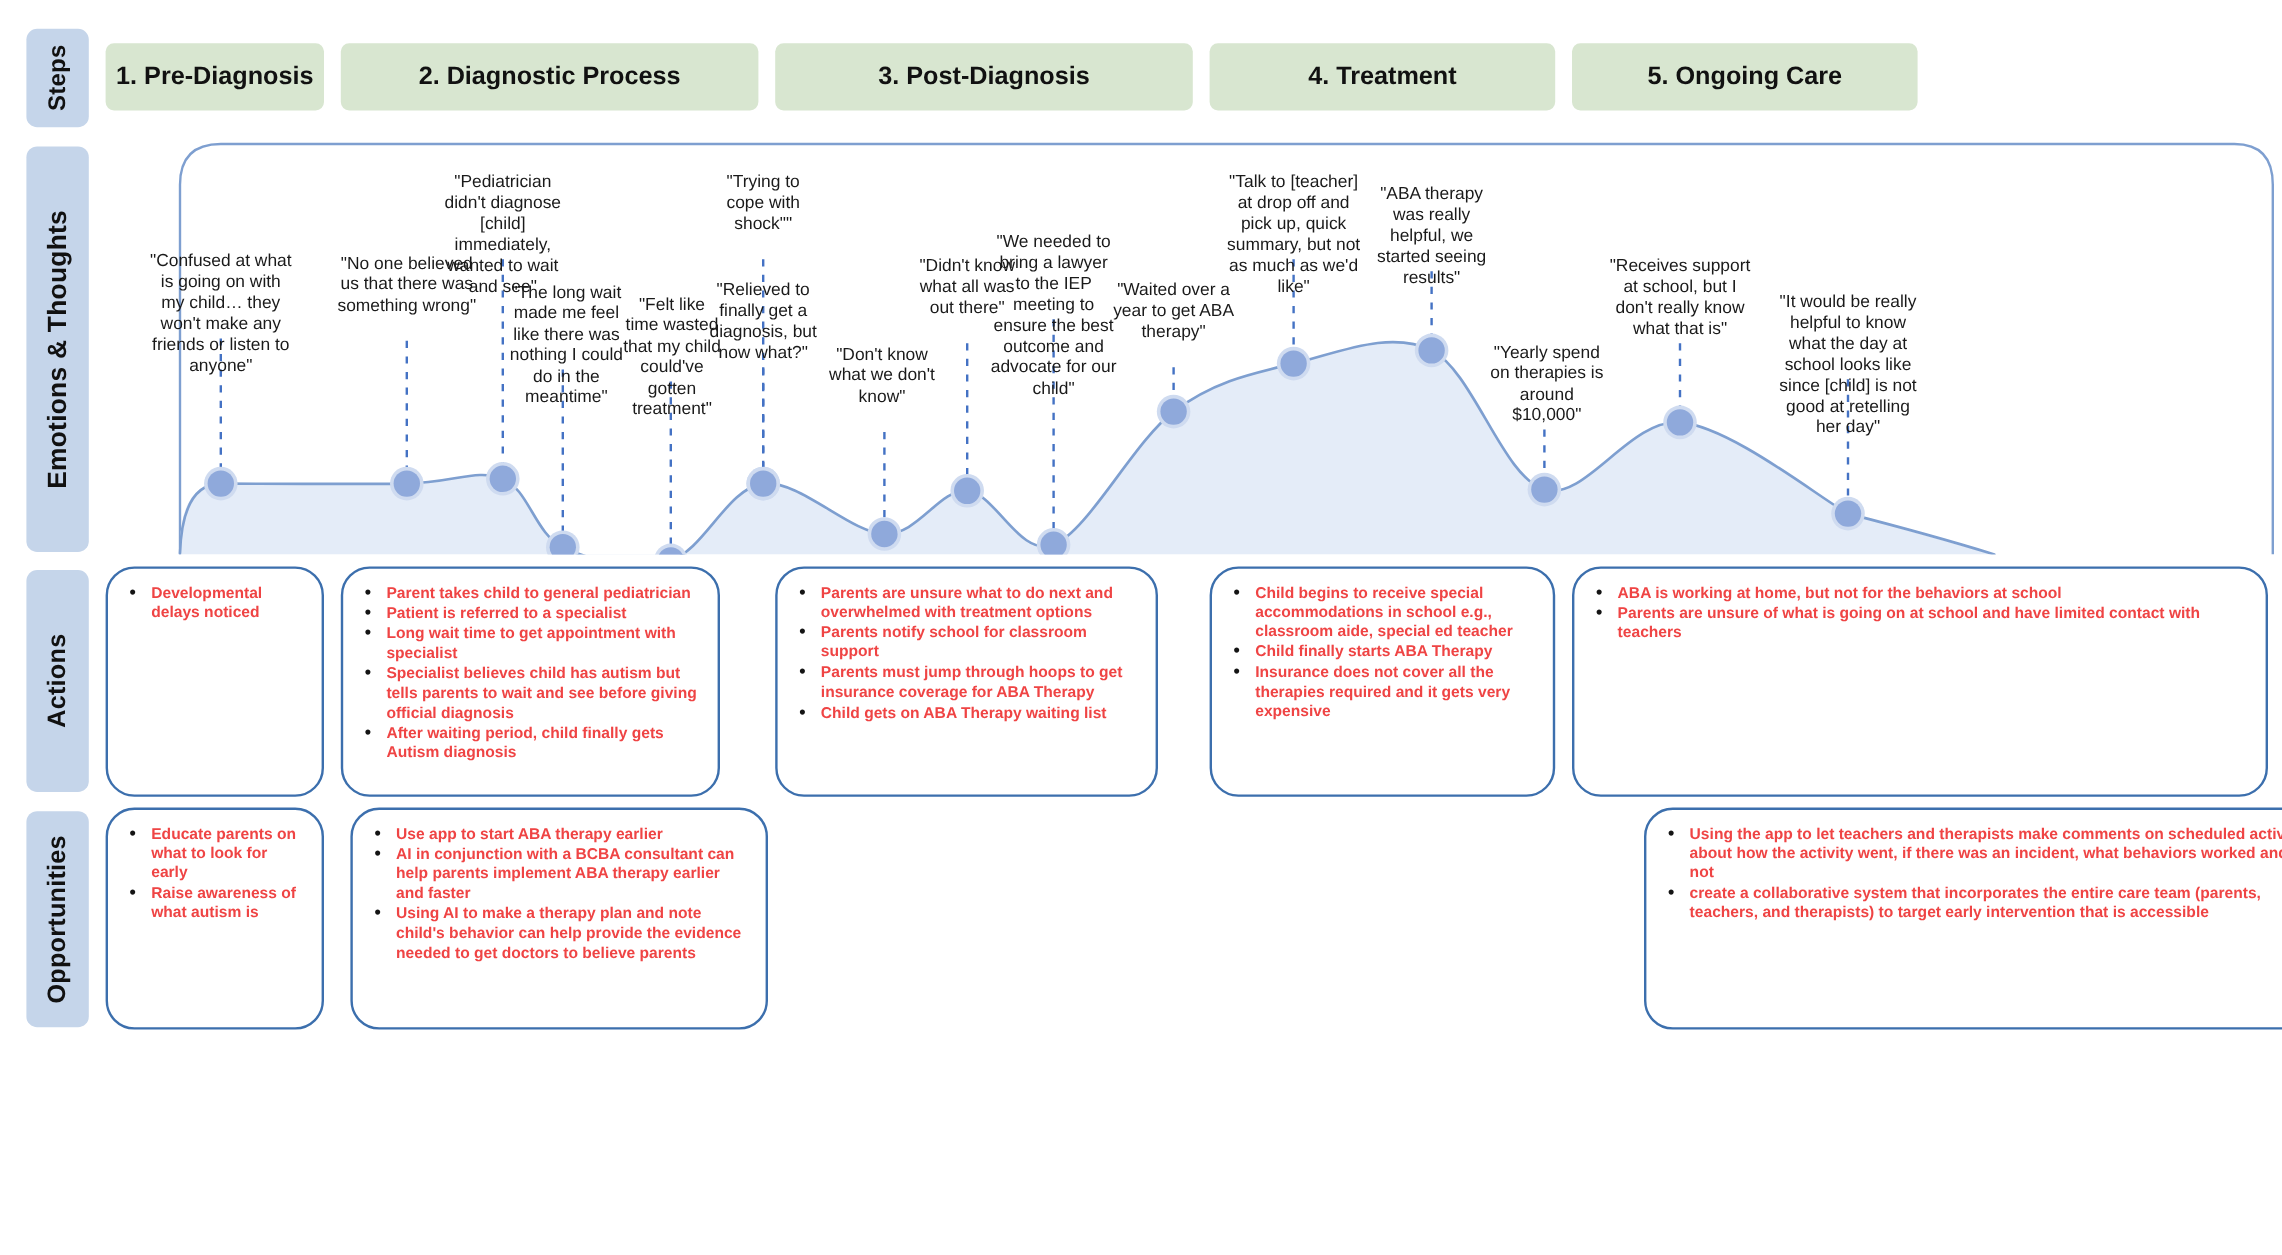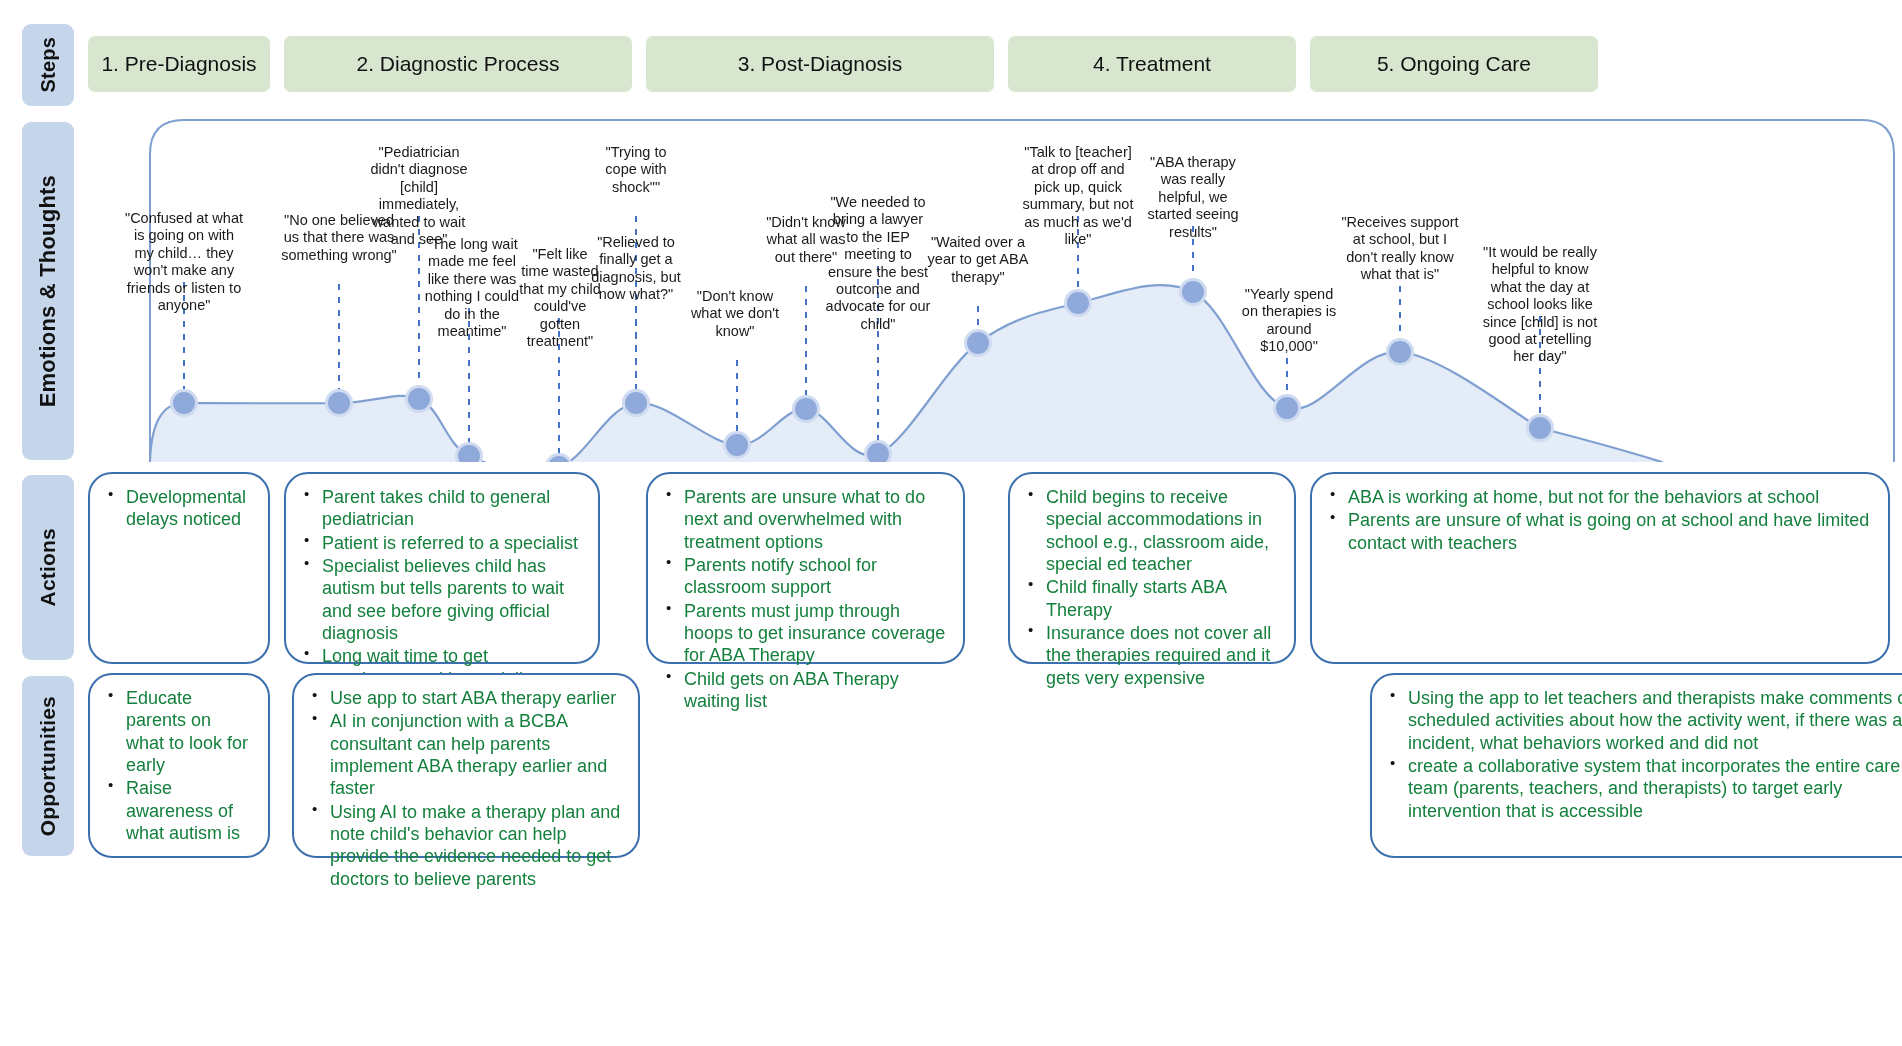--- a/index.html
+++ b/index.html
@@ -54,21 +54,21 @@
     display: flex;
     gap: 14px;
   }
   .step-chip {
     background: #d8e6d0;
     border-radius: 7px;
     display: flex;
     align-items: center;
     justify-content: center;
     font-size: 21px;
-    font-weight: normal;
+    font-weight: bold;
     color: #111;
     text-align: center;
     padding: 16px 6px;
   }
   .step-chip.s1 { flex: 0 0 182px; }
   .step-chip.s2 { flex: 0 0 348px; }
   .step-chip.s3 { flex: 0 0 348px; }
   .step-chip.s4 { flex: 0 0 288px; }
   .step-chip.s5 { flex: 0 0 288px; }
 
@@ -104,25 +104,26 @@
     background: #ffffff;
     padding: 12px 14px 10px 10px;
   }
   .card ul {
     margin: 0;
     padding: 0 0 0 22px;
     list-style: none;
   }
   .card li {
     position: relative;
-    font-size: 18px;
+    font-size: 13px;
     line-height: 1.24;
-    color: #15803d;
+    color: #ef4444;
     margin-bottom: 1px;
     padding-left: 4px;
+    font-weight: bold;
   }
   .card li::before {
     content: "\2022";
     position: absolute;
     left: -14px;
     top: -1px;
     font-size: 15px;
     color: #141414;
   }
 </style>
@@ -239,22 +240,22 @@
   <div class="card-row" id="actions-row">
       <div class="card" style="left: 0px; width: 182px;">
         <ul>
           <li>Developmental delays noticed</li>
         </ul>
       </div>
       <div class="card" style="left: 196px; width: 316px;">
         <ul>
           <li>Parent takes child to general pediatrician</li>
           <li>Patient is referred to a specialist</li>
+          <li>Long wait time to get appointment with specialist</li>
           <li>Specialist believes child has autism but tells parents to wait and see before giving official diagnosis</li>
-          <li>Long wait time to get appointment with specialist</li>
           <li>After waiting period, child finally gets Autism diagnosis</li>
         </ul>
       </div>
       <div class="card" style="left: 558px; width: 319px;">
         <ul>
           <li>Parents are unsure what to do next and overwhelmed with treatment options</li>
           <li>Parents notify school for classroom support</li>
           <li>Parents must jump through hoops to get insurance coverage for ABA Therapy</li>
           <li>Child gets on ABA Therapy waiting list</li>
         </ul>

